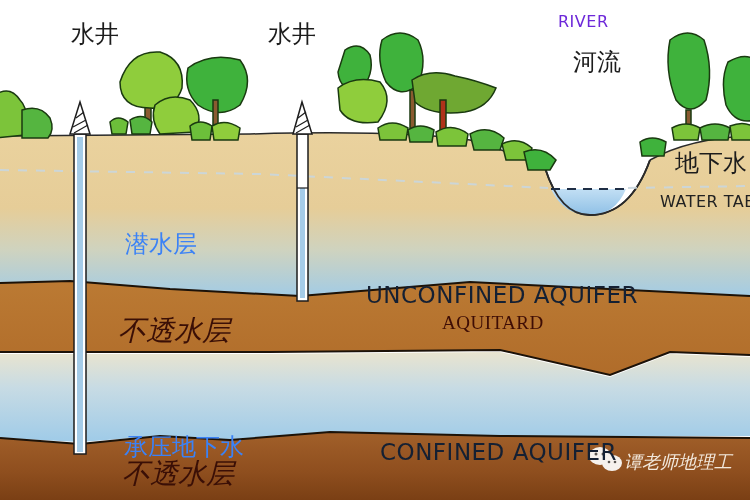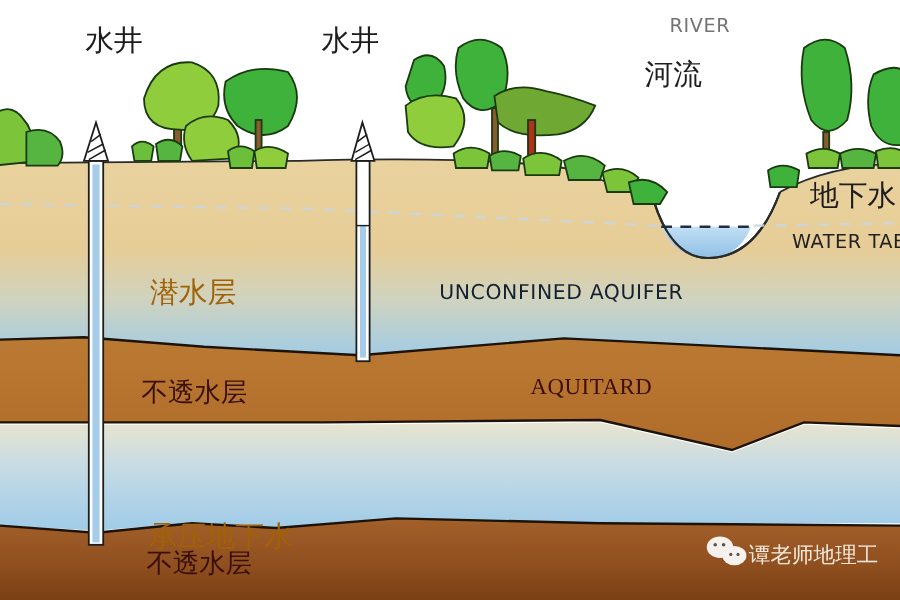--- a/index.html
+++ b/index.html
@@ -1,25 +1,25 @@
 <!DOCTYPE html>
 <html><head>
 <meta charset="utf-8">
 <style>
   html, body { margin: 0; padding: 0; background: #ffffff; }
   .stage { position: relative; width: 750px; height: 500px; overflow: hidden; background: #ffffff; }
   svg { position: absolute; left: 0; top: 0; }
   .lbl { position: absolute; white-space: nowrap; font-family: "DejaVu Sans", sans-serif; }
   .cn-top { font-size: 24px; color: #1c1c1c; }
-  .en-small { font-size: 16px; color: #737373; letter-spacing: 0.5px; }
-  .cn-layer { font-size: 24px; color: #a16207; }
-  .en-layer { font-size: 17px; color: #142033; letter-spacing: 0.5px; }
-  .cn-brown { font-size: 22px; color: #3a0f06; }
+  .en-small { font-size: 16px; color: #6d28d9; letter-spacing: 0.5px; }
+  .cn-layer { font-size: 24px; color: #3b82f6; }
+  .en-layer { font-size: 23px; color: #142033; letter-spacing: 0.5px; margin-top: 48px; }
+  .cn-brown { font-size: 28px; color: #3a0f06; font-style: italic; }
   .en-brown { font-size: 19px; color: #3e0d05; letter-spacing: 0.5px; font-family: Liberation Serif, serif; }
-  .wm { font-size: 18px; color: #f2e8dc; }
+  .wm { font-size: 18px; color: #f2e8dc; font-style: italic; }
 </style>
 </head>
 <body>
 
 <div class="stage">
   <svg width="750" height="500" viewBox="0 0 750 500">
     <defs>
       <linearGradient id="gSoil" x1="0" y1="0" x2="0" y2="1">
         <stop offset="0" stop-color="#ead29e"></stop>
         <stop offset="0.45" stop-color="#e6cd98"></stop>
@@ -134,28 +134,29 @@
       <circle cx="596" cy="454" r="1.5" fill="#555"></circle>
       <circle cx="603" cy="454" r="1.5" fill="#555"></circle>
       <circle cx="609" cy="462" r="1.3" fill="#555"></circle>
       <circle cx="615" cy="462" r="1.3" fill="#555"></circle>
     </g>
   </svg>
 
   <div class="lbl cn-top" style="left:71px; top:18px;">水井</div>
   <div class="lbl cn-top" style="left:268px; top:18px;">水井</div>
   <div class="lbl en-small" style="left:558px; top:12px;">RIVER</div>
-  <div class="lbl cn-top" style="left:537px; top:46px;">河流</div>
+  <div class="lbl cn-top" style="left:573px; top:46px;">河流</div>
   <div class="lbl cn-top" style="left:675px; top:147px;">地下水</div>
   <div class="lbl en-small" style="left:660px; top:192px; color:#222;">WATER TABLE</div>
 
   <div class="lbl cn-layer" style="left:125px; top:228px;">潜水层</div>
   <div class="lbl en-layer" style="left:366px; top:234px;">UNCONFINED AQUIFER</div>
 
   <div class="lbl cn-brown" style="left:118px; top:312px;">不透水层</div>
   <div class="lbl en-brown" style="left:442px; top:312px;">AQUITARD</div>
 
   <div class="lbl cn-layer" style="left:124px; top:387px;margin-top:44px;">承压地下水</div>
+  <div class="lbl en-layer" style="left:380px; top:391px;">CONFINED AQUIFER</div>
 
   <div class="lbl cn-brown" style="left:122px; top:455px;">不透水层</div>
 
   <div class="lbl wm" style="left:624px; top:450px;">谭老师地理工</div>
 </div>
 
 </body></html>

